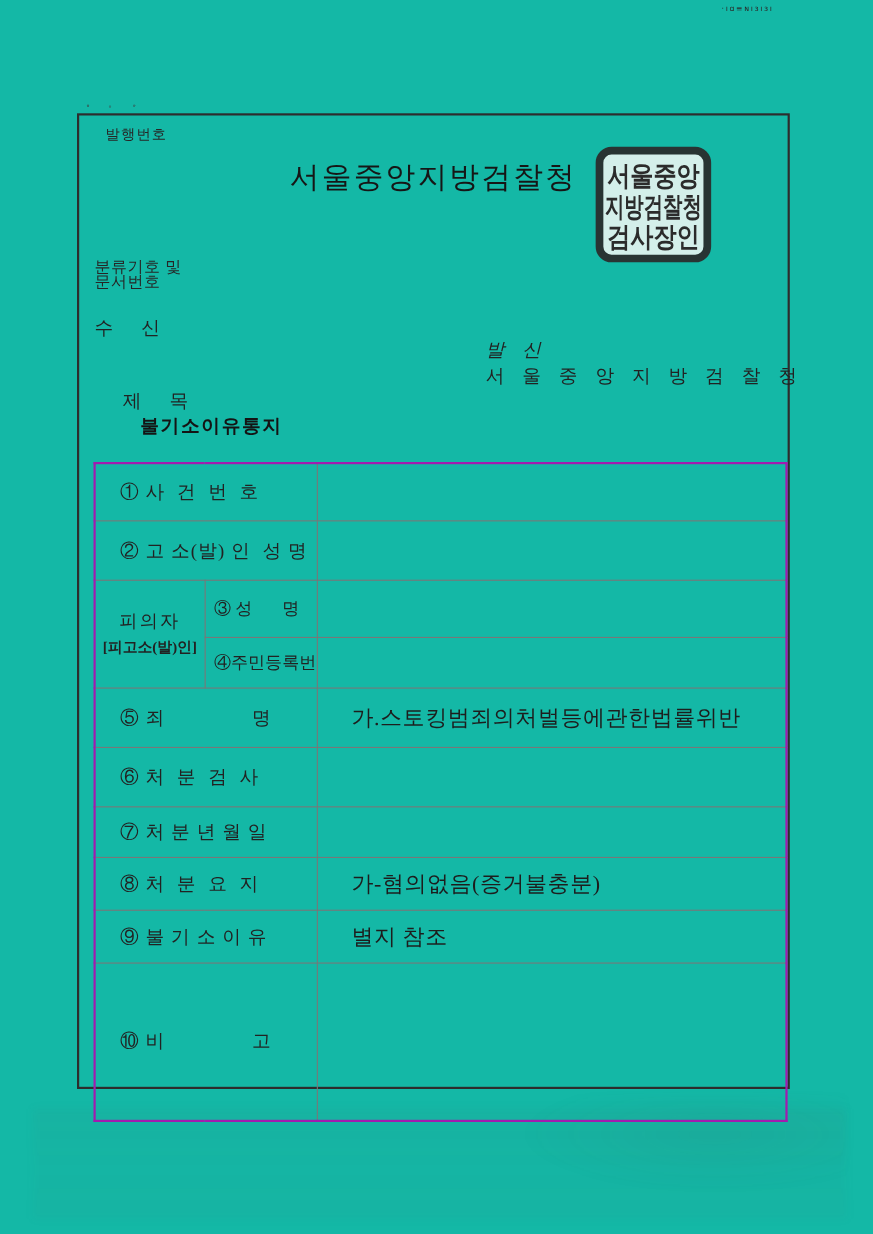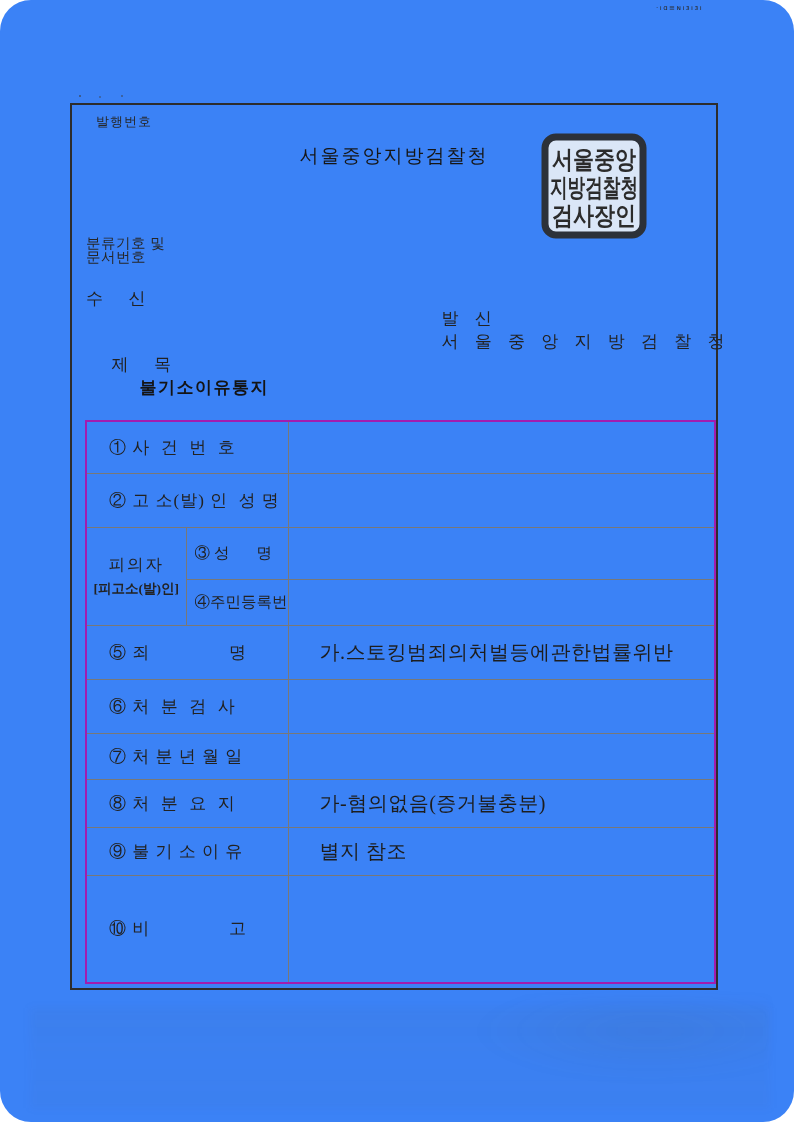--- a/index.html
+++ b/index.html
@@ -6,22 +6,21 @@
   html, body { background: #ffffff; }
   body {
     font-family: "Liberation Serif", "DejaVu Serif", serif;
     color: #1e1e1e;
     width: 794px; height: 1122px;
     position: relative;
     overflow: hidden;
   }
   .scan-page {
     position: absolute; inset: 0;
-    background: #3b82f6;
-    border-radius: 31px;
+    background: #14b8a6;
   }
   
   .scan-shade-band {
     position: absolute; left: 30px; top: 1008px; width: 740px; height: 100px;
     background: linear-gradient(180deg, rgba(90,90,85,0.05) 0%, rgba(90,90,85,0.025) 55%, rgba(90,90,85,0.04) 100%);
     filter: blur(4px);
   }
   .scan-shade-blob {
     position: absolute; left: 470px; top: 995px; width: 300px; height: 90px;
     background: radial-gradient(ellipse at 60% 40%, rgba(80,80,75,0.07), rgba(80,80,75,0) 70%);
@@ -45,41 +44,41 @@
     position: absolute; left: 70px; top: 103px; width: 648px; height: 887px;
     border: 2px solid #2d2d2d;
     background: transparent;
   }
   .issue-number {
     position: absolute; left: 24px; top: 8px;
     font-size: 13px; letter-spacing: 1px; color: #262626;
   }
   .doc-title {
     position: absolute; left: 0; top: 38px; width: 100%;
-    text-align: center; font-size: 19px; letter-spacing: 2px; color: #161616;
+    text-align: center; font-size: 27px; letter-spacing: 2px; color: #161616;
     font-weight: 400;
   }
   .phone-row {
     position: absolute; left: 0; top: 98px; width: 100%;
     display: flex; justify-content: center; align-items: baseline;
     font-size: 16px; color: #222;
   }
   .phone-row .phone-label { margin-right: 38px; }
   .phone-row .phone-number { margin-right: 44px; letter-spacing: 1px; }
   .class-block {
     position: absolute; left: 14px; top: 132px;
     font-size: 14.5px; line-height: 13.5px; color: #262626; letter-spacing: 0.5px;
   }
   .line-pair { display: block; }
   .recv-row { position: absolute; left: 14px; top: 182px; font-size: 17px; color: #222; white-space: pre; }
   .send-row { position: absolute; left: 344px; top: 182px; font-size: 17px; color: #222; white-space: pre; }
-  .send-row .send-label { letter-spacing: 6px; margin-right: 28px; }
+  .send-row .send-label { letter-spacing: 6px; margin-right: 28px; font-style: italic; }
   .send-row .send-value { letter-spacing: 6px; }
   .subject-row { position: absolute; left: 14px; top: 228px; font-size: 17px; color: #222; white-space: pre; }
-  .subject-row .subject-value { font-weight: 700; letter-spacing: 1.5px; margin-left: 28px; color: #141414; }
+  .subject-row .subject-value { font-weight: 700; letter-spacing: 1.5px; margin-left: 16px; color: #141414; }
   .intro-line { position: absolute; left: 74px; top: 280px; font-size: 15.5px; letter-spacing: 0.5px; color: #222; }
 
   table.form-table {
     position: absolute; left: 13px; top: 315px;
     width: 629px; table-layout: fixed;
     border-collapse: collapse;
     border: 2px solid #a21caf;
     background: transparent;
   }
   .form-table td {
@@ -175,21 +174,21 @@
           <td class="value-cell"></td>
         </tr>
         <tr style="height:48px">
           <td class="label-cell" colspan="2">⑧ 처  분  요  지</td>
           <td class="value-cell">가-혐의없음(증거불충분)</td>
         </tr>
         <tr style="height:48px">
           <td class="label-cell" colspan="2">⑨ 불 기 소 이 유</td>
           <td class="value-cell">별지 참조</td>
         </tr>
-        <tr style="height:108px">
+        <tr style="height:144px">
           <td class="label-cell" colspan="2">⑩ 비               고</td>
           <td class="value-cell"></td>
         </tr>
       </tbody>
     </table>
   </div>
 
   <div class="seal">
     <svg viewBox="0 0 108 108" xmlns="http://www.w3.org/2000/svg">
       <rect x="5" y="5" width="98" height="98" rx="11" ry="11" fill="rgba(250,250,247,0.9)" stroke="#2b2b2b" stroke-width="7" opacity="0.93"></rect>

